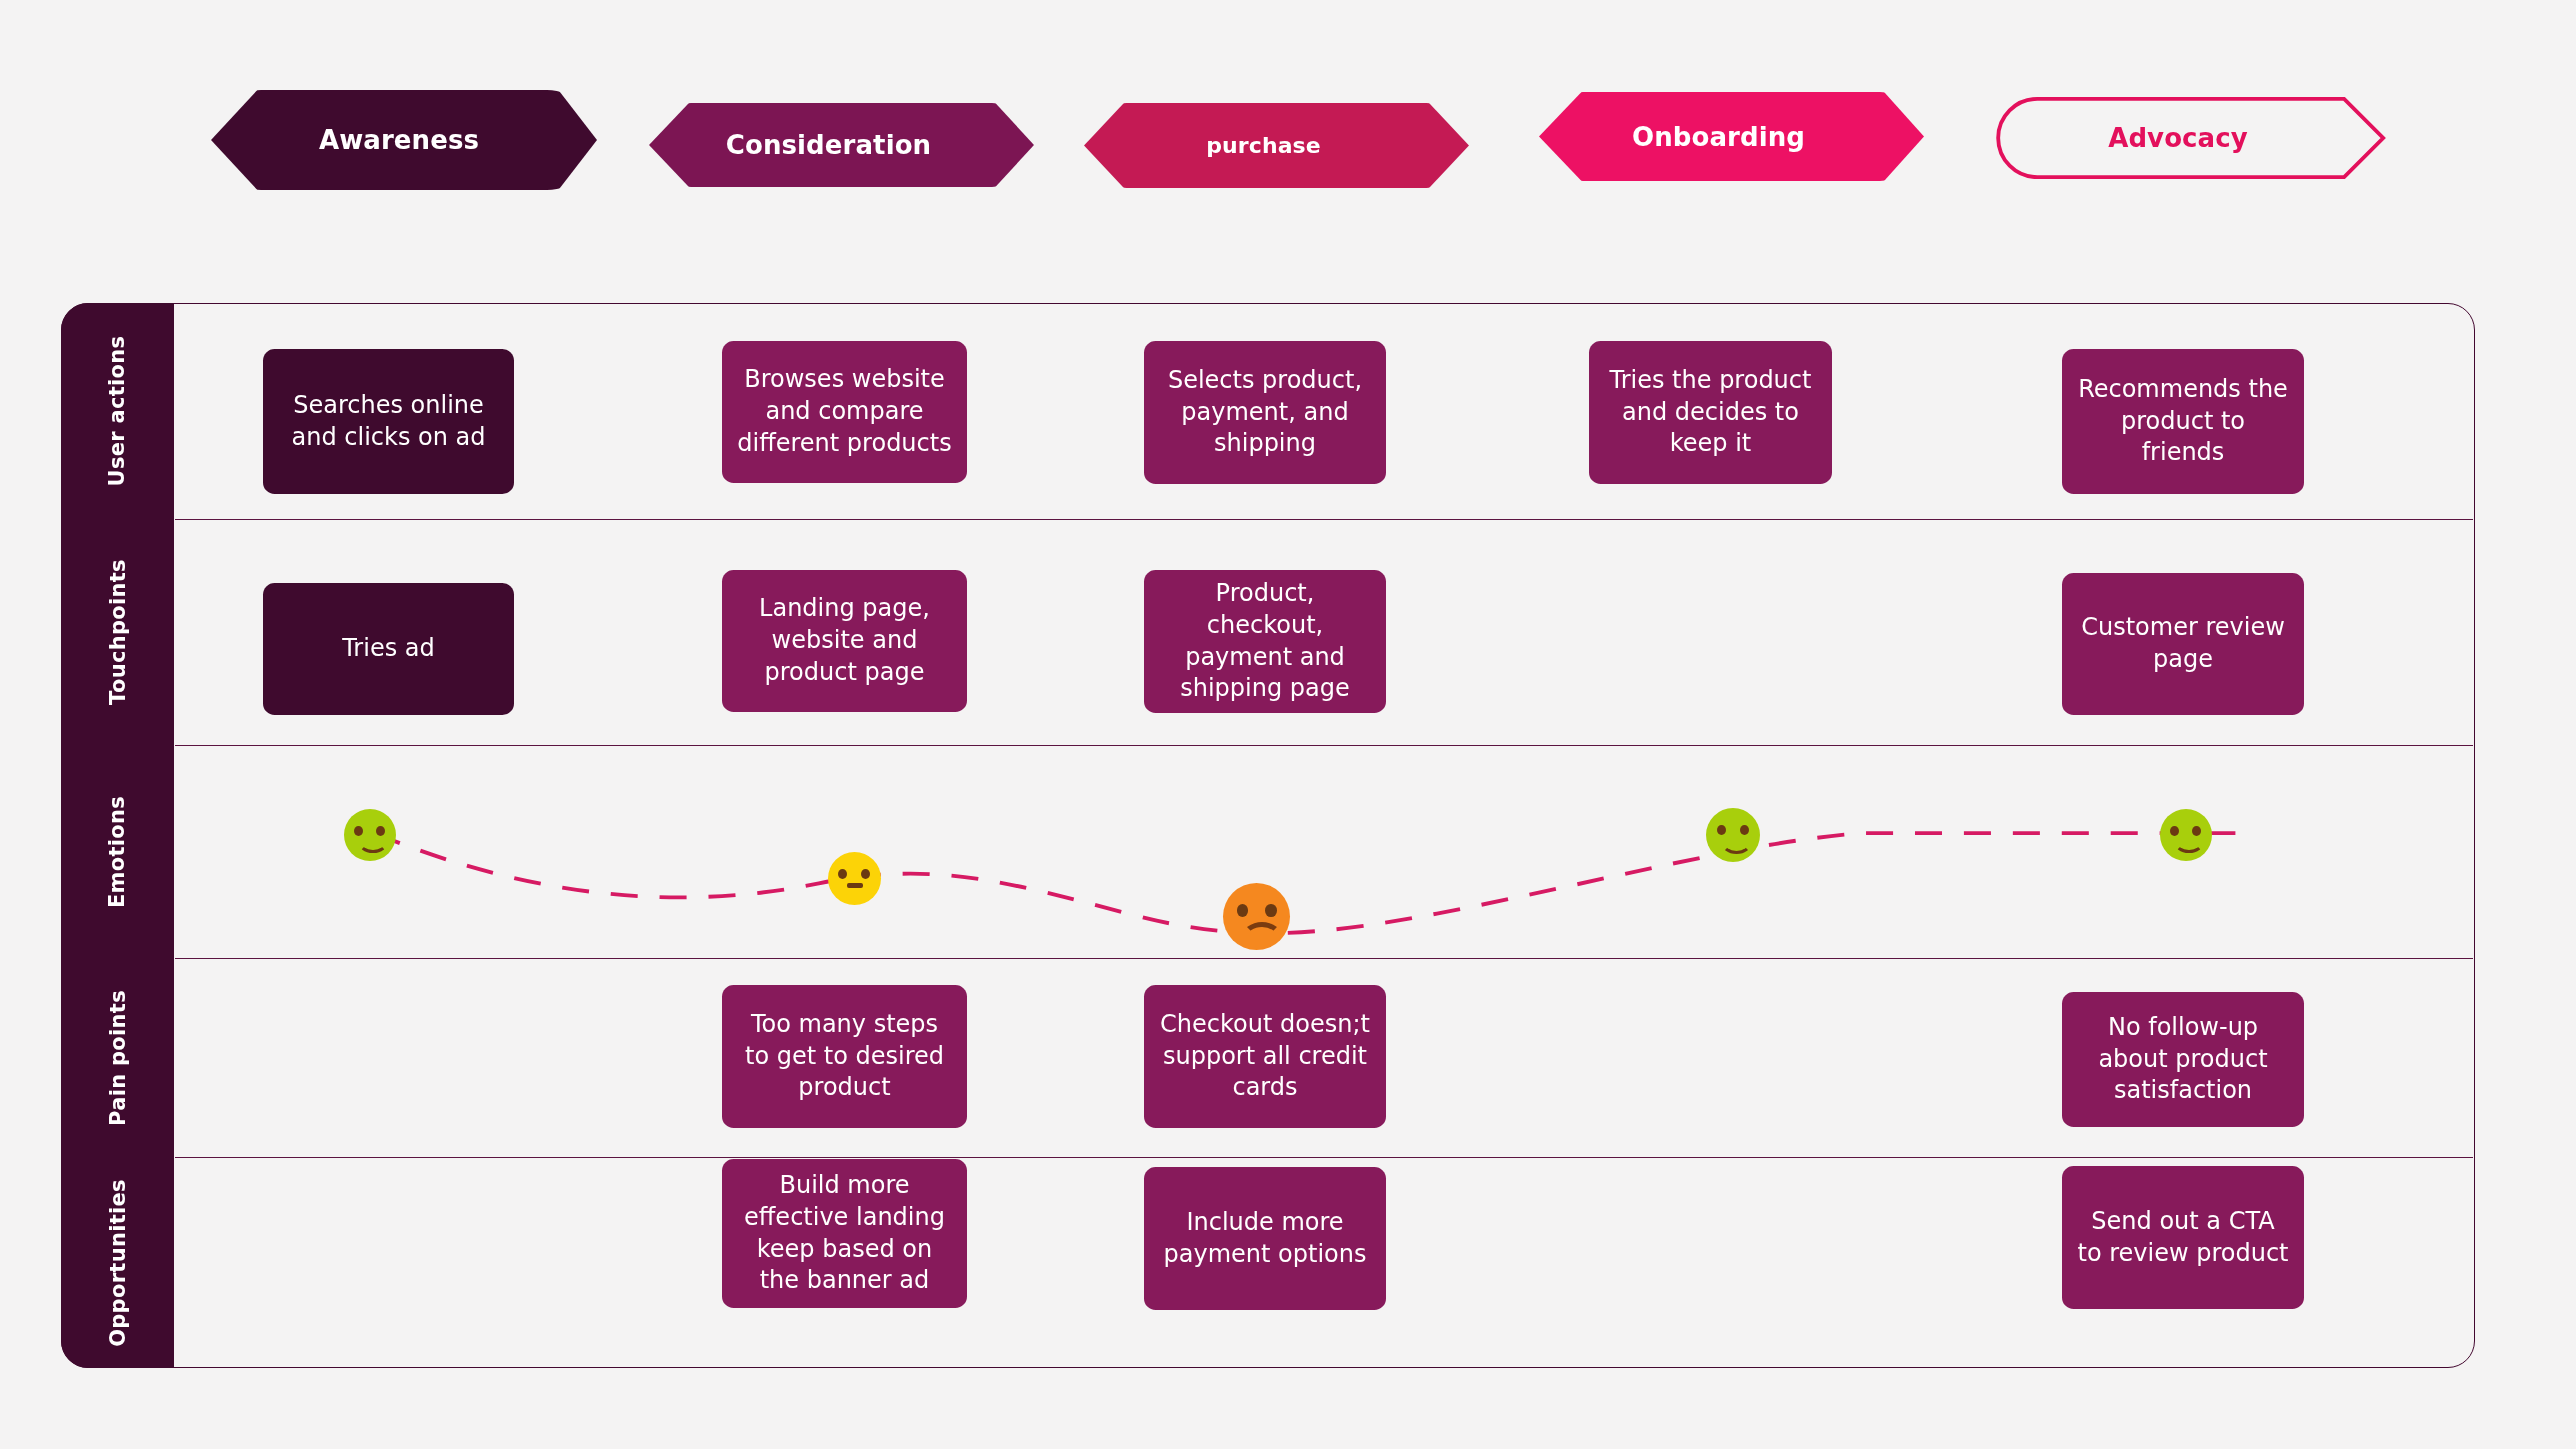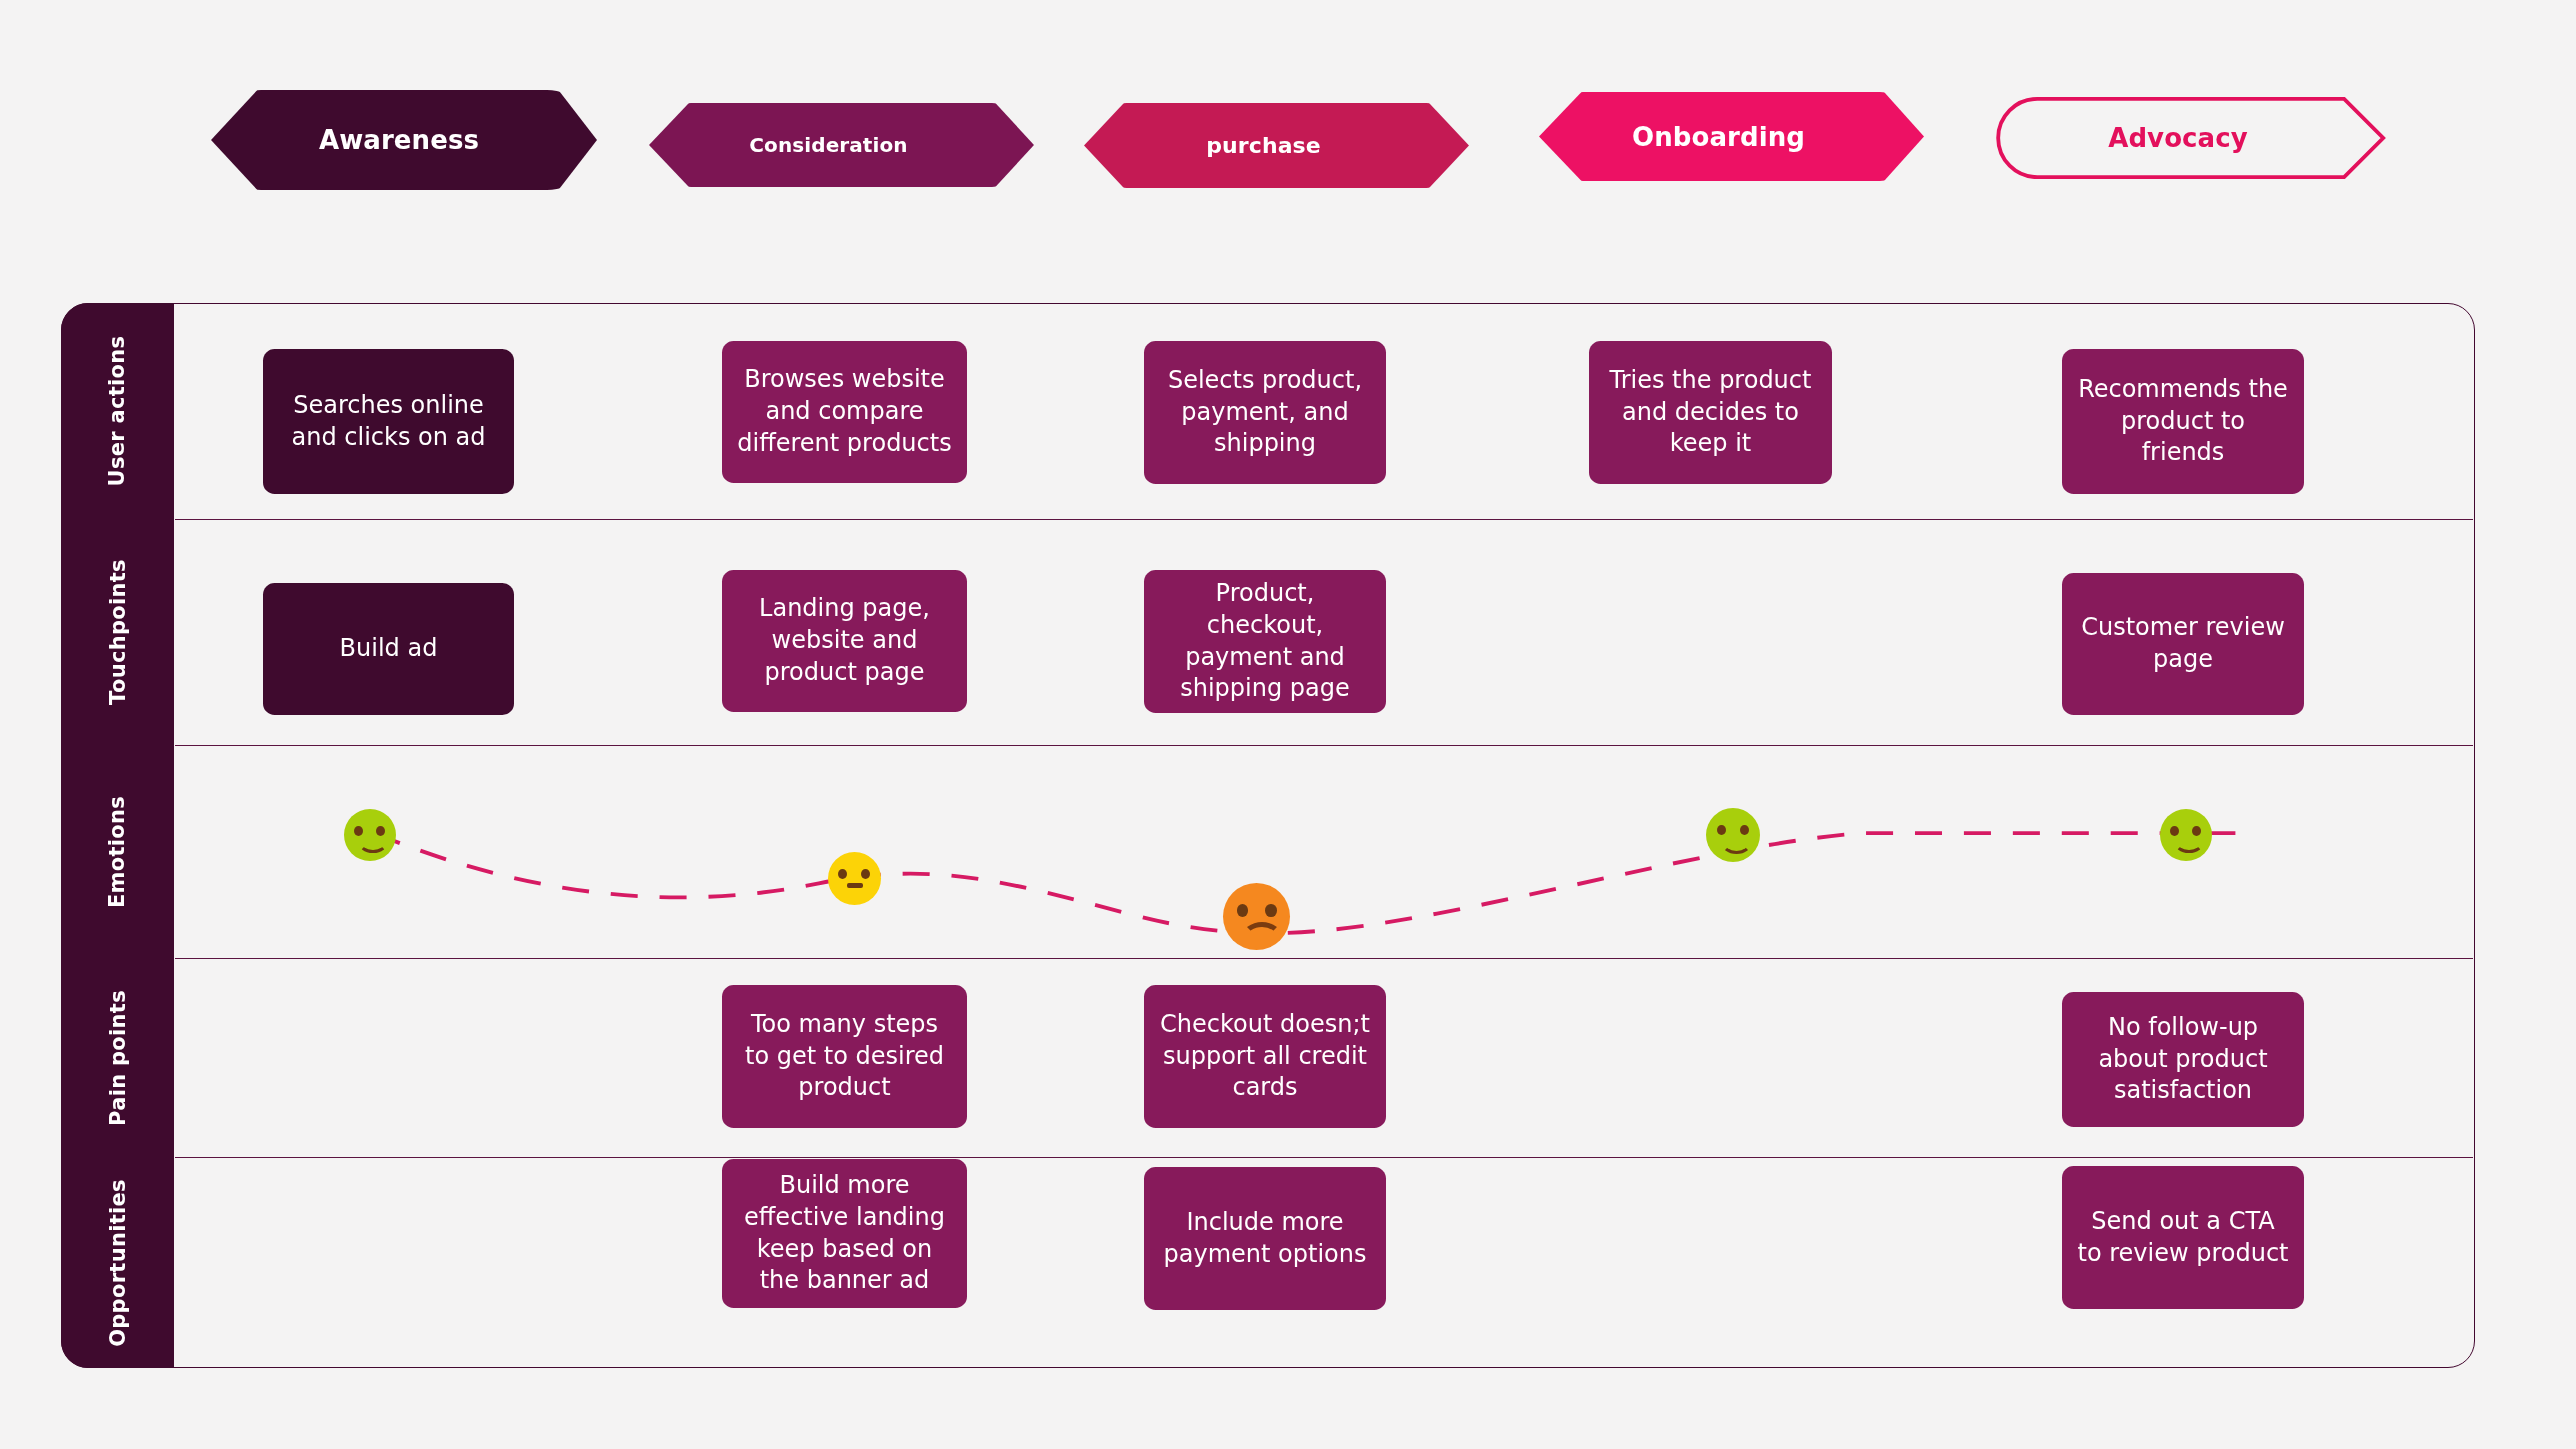--- a/index.html
+++ b/index.html
@@ -156,21 +156,21 @@
     z-index: 1;
   }
 </style>
 </head>
 <body>
 
 <div id="stage-bar">
     <div class="stage-chip" style="left: 211px; top: 90px; width: 386px; height: 100px; font-size: 26px; color: rgb(255, 255, 255); background: rgb(63, 10, 46); clip-path: polygon(12% 0%, 90% 0%, 100% 50%, 90% 100%, 12% 100%, 0% 50%); border-radius: 50px;">
       <span class="stage-label" style="position: relative; z-index: 2; margin-left: 16px;">Awareness</span>
     </div>
-    <div class="stage-chip" style="left: 649px; top: 103px; width: 385px; height: 84px; font-size: 20px; color: rgb(255, 255, 255); background: rgb(124, 21, 83); clip-path: polygon(10.3679% 0%, 89.9666% 0%, 100% 50%, 89.9666% 100%, 10.3679% 100%, 0% 50%); border-radius: 42px; align-items: center;">
+    <div class="stage-chip" style="left: 649px; top: 103px; width: 385px; height: 84px; font-size: 26px; color: rgb(255, 255, 255); background: rgb(124, 21, 83); clip-path: polygon(10.3679% 0%, 89.9666% 0%, 100% 50%, 89.9666% 100%, 10.3679% 100%, 0% 50%); border-radius: 42px; align-items: center;">
       <span class="stage-label" style="position: relative; z-index: 2;">Consideration</span>
     </div>
     <div class="stage-chip" style="left: 1084px; top: 103px; width: 385px; height: 85px; font-size: 22px; color: rgb(255, 255, 255); background: rgb(196, 26, 84); clip-path: polygon(10.3679% 0%, 89.6321% 0%, 100% 50%, 89.6321% 100%, 10.3679% 100%, 0% 50%); border-radius: 43px;">
       <span class="stage-label" style="position: relative; z-index: 2;">purchase</span>
     </div>
     <div class="stage-chip" style="left: 1539px; top: 92px; width: 385px; height: 89px; font-size: 26px; color: #ffffff; background: rgb(237, 17, 100); clip-path: polygon(11.0368% 0%, 89.6321% 0%, 100% 50%, 89.6321% 100%, 11.0368% 100%, 0% 50%); border-radius: 44px;">
       <span class="stage-label" style="position: relative; z-index: 2;">Onboarding</span>
     </div>
     <div class="stage-chip" style="left: 1995px; top: 97px; width: 392px; height: 82px; font-size: 26px; color: rgb(227, 16, 92); background: rgb(244, 243, 243); border: none; border-radius: 41px; clip-path: none;">
       <svg width="392" height="82" style="position: absolute; left: 0px; top: 0px;" viewBox="0 0 608 128">
@@ -248,21 +248,21 @@
 <div class="cell-card" style="left: 1144px; top: 341px; width: 242px; height: 143px; background: rgb(135, 26, 91);">
     <span>Selects product, payment, and shipping</span>
   </div>
 <div class="cell-card" style="left: 1589px; top: 341px; width: 243px; height: 143px; background: rgb(135, 26, 91);">
     <span>Tries the product and decides to keep it</span>
   </div>
 <div class="cell-card" style="left: 2062px; top: 349px; width: 242px; height: 145px; background: rgb(135, 26, 91);">
     <span>Recommends the product to friends</span>
   </div>
 <div class="cell-card" style="left: 263px; top: 583px; width: 251px; height: 132px; background: rgb(63, 10, 46);">
-    <span>Build ad</span>
+    <span>Tries ad</span>
   </div>
 <div class="cell-card" style="left: 722px; top: 570px; width: 245px; height: 142px; background: rgb(135, 26, 91);">
     <span>Landing page, website and product page</span>
   </div>
 <div class="cell-card" style="left: 1144px; top: 570px; width: 242px; height: 143px; background: rgb(135, 26, 91);">
     <span>Product, checkout, payment and shipping page</span>
   </div>
 <div class="cell-card" style="left: 2062px; top: 573px; width: 242px; height: 142px; background: rgb(135, 26, 91);">
     <span>Customer review page</span>
   </div>

